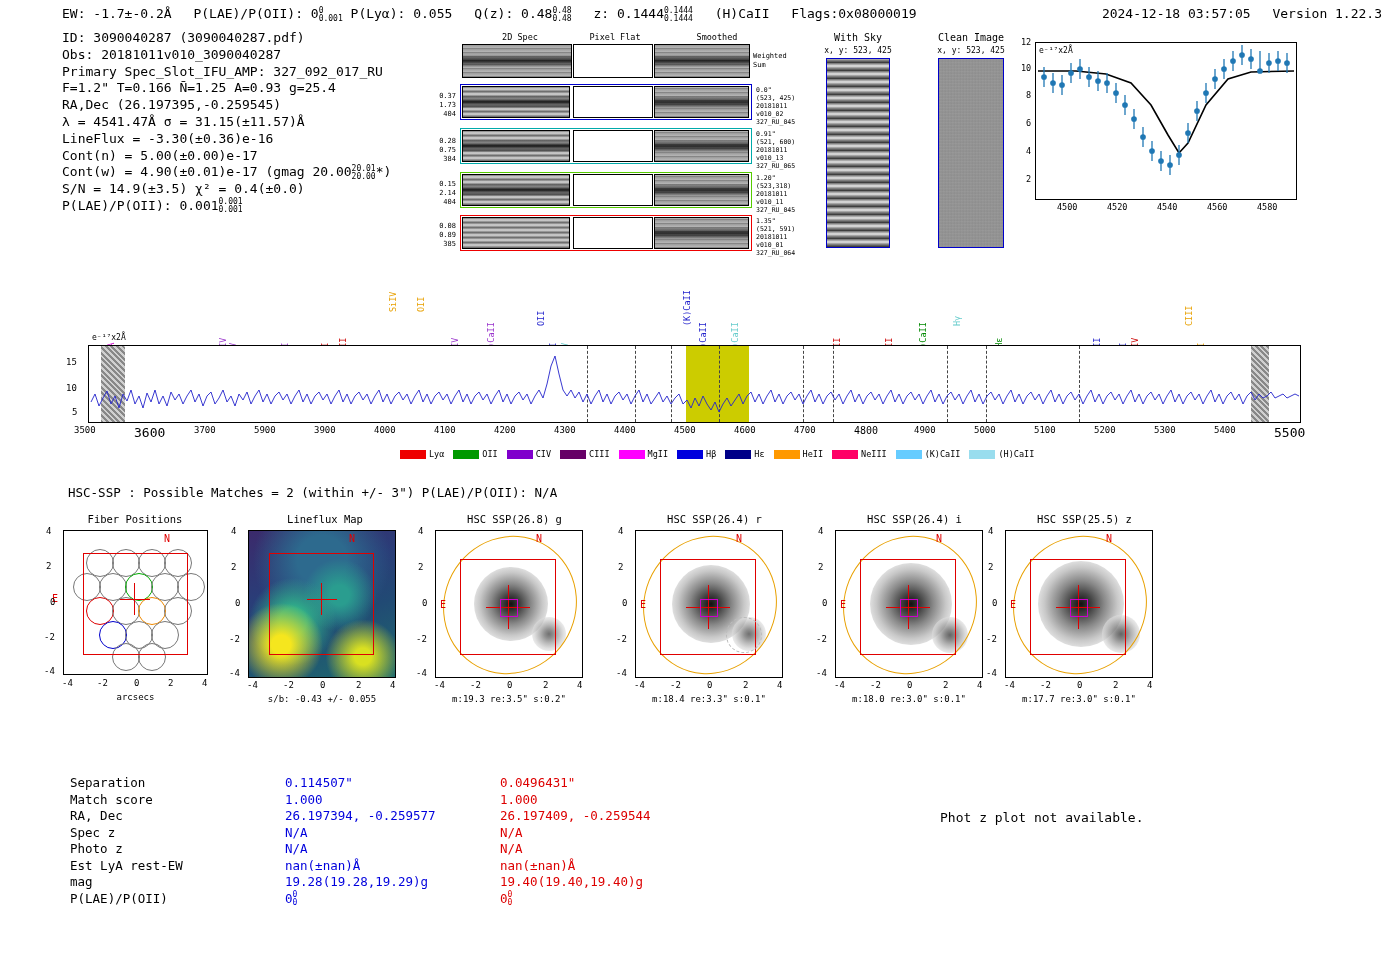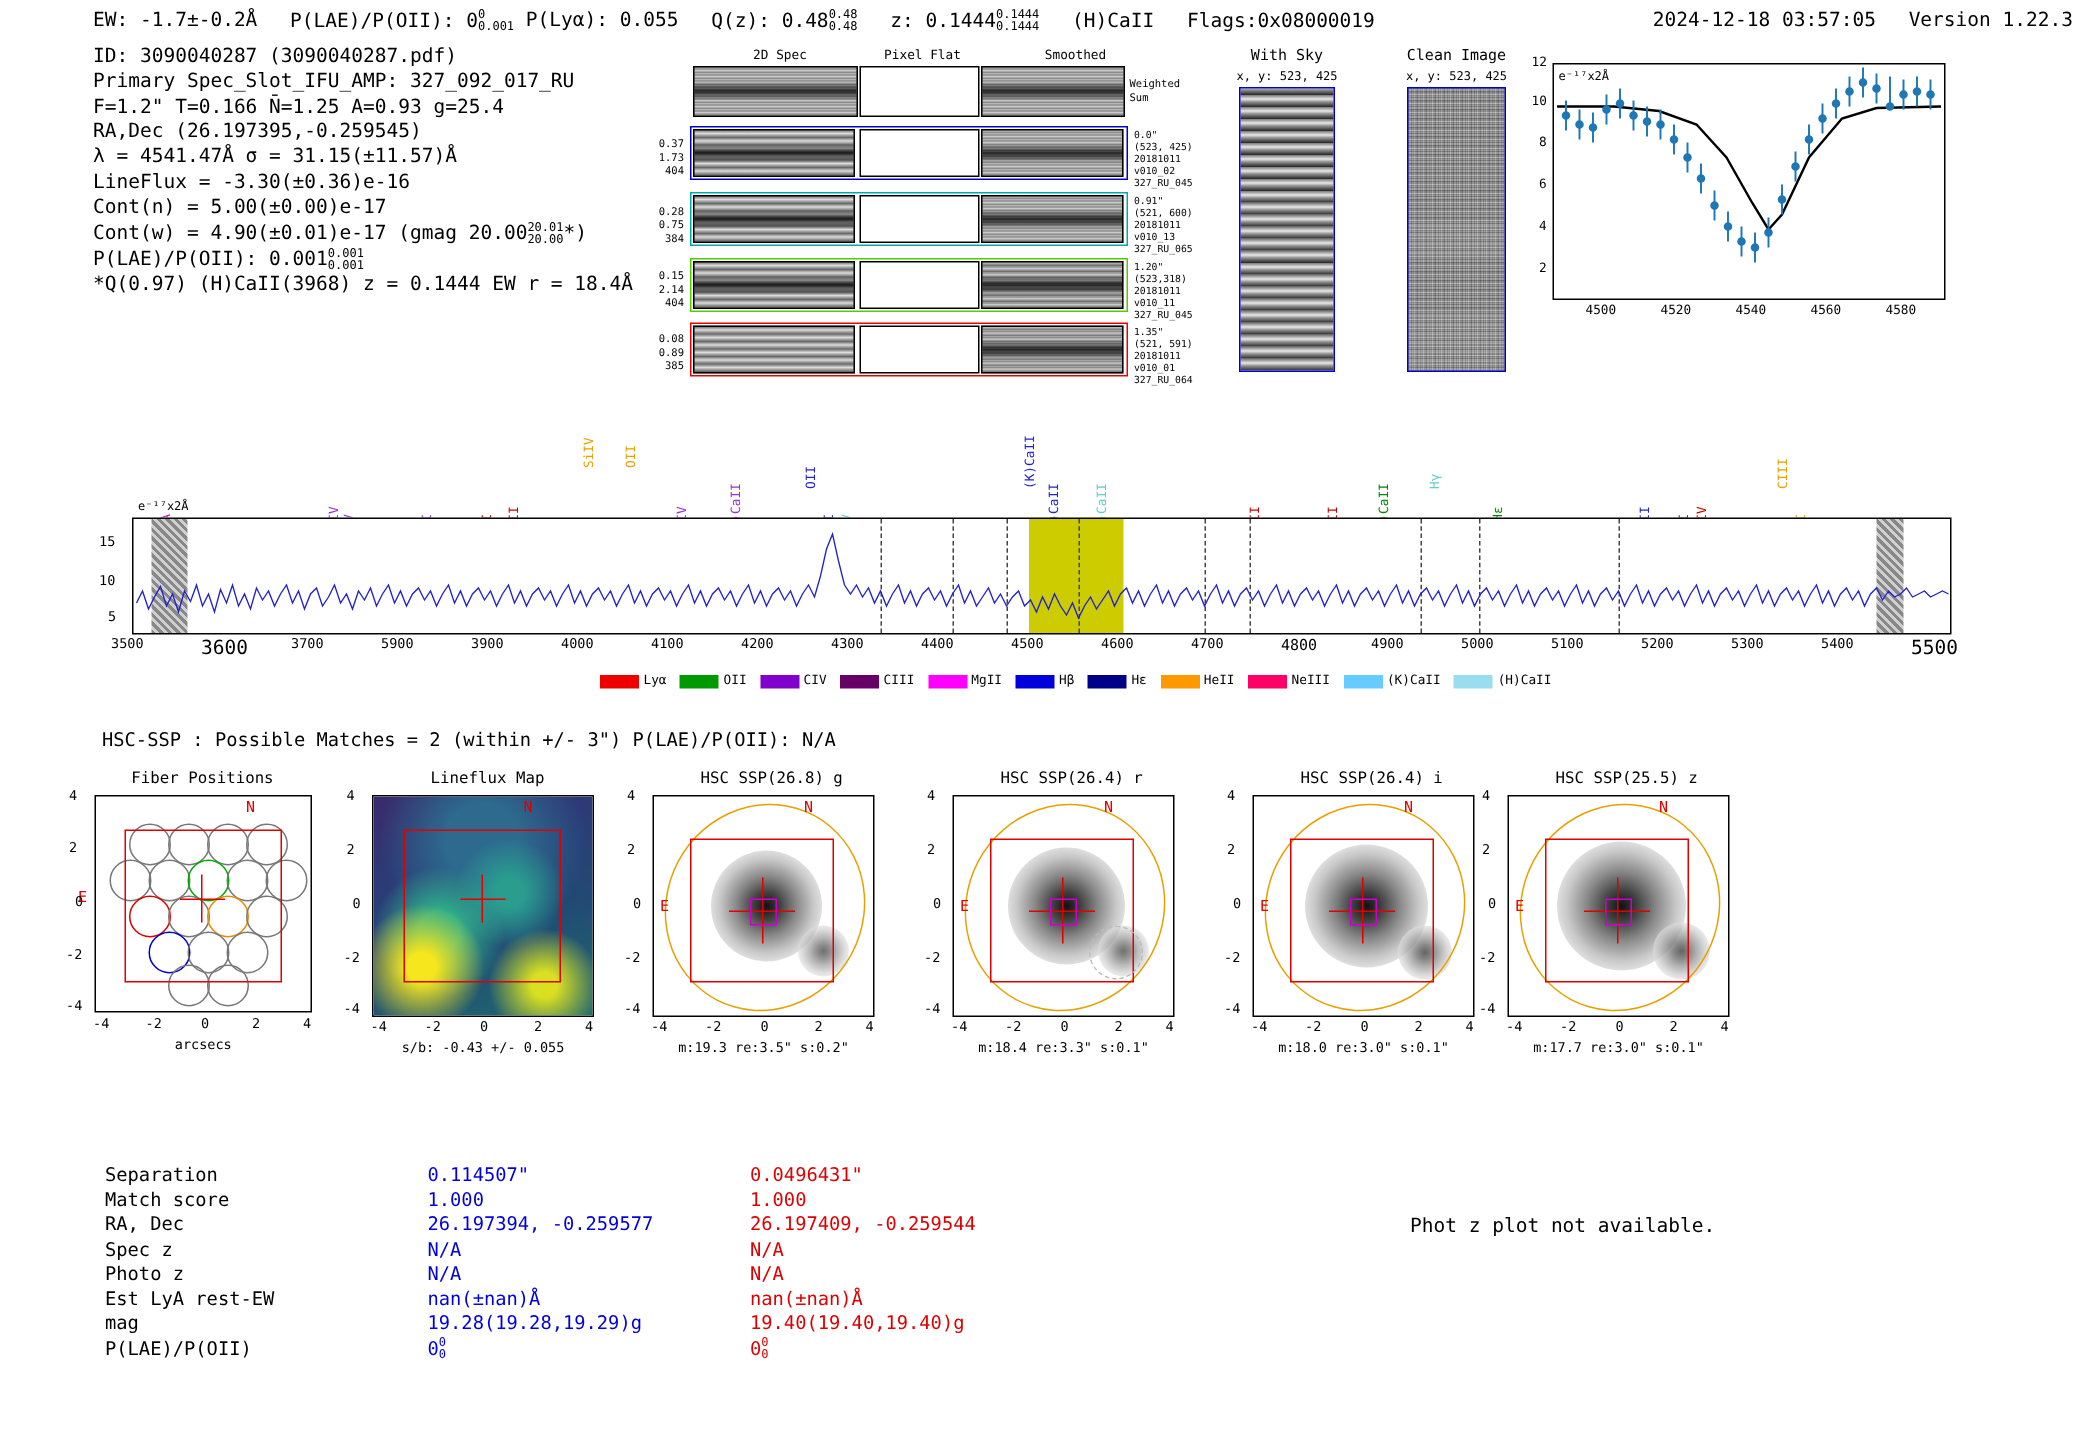--- a/index.html
+++ b/index.html
@@ -100,33 +100,34 @@
   <span style="margin-left:14px">(H)CaII</span>
   <span style="margin-left:14px">Flags:0x08000019</span>
 </div>
 <div class="abs mono" id="topdate">
   <span>2024-12-18 03:57:05</span>
   <span style="margin-left:14px">Version 1.22.3</span>
 </div>
 
 <div class="abs mono" id="infoblock">
   <div>ID: 3090040287 (3090040287.pdf)</div>
+  <div>Obs: 20181011v010_3090040287</div>
   <div>Primary Spec_Slot_IFU_AMP: 327_092_017_RU</div>
   <div>F=1.2"  T=0.166  N̄=1.25  A=0.93  g=25.4</div>
   <div>RA,Dec (26.197395,-0.259545)</div>
   <div>λ = 4541.47Å   σ = 31.15(±11.57)Å</div>
   <div>LineFlux = -3.30(±0.36)e-16</div>
   <div>Cont(n) = 5.00(±0.00)e-17</div>
   <div>
     <span>Cont(w) = 4.90(±0.01)e-17 (gmag 20.00</span><span class="supsub"><span style="display:block">20.01</span><span style="display:block">20.00</span></span><span>*)</span>
   </div>
+  <div>S/N = 14.9(±3.5)   χ² = 0.4(±0.0)</div>
   <div>
     <span>P(LAE)/P(OII): 0.001</span><span class="supsub"><span style="display:block">0.001</span><span style="display:block">0.001</span></span>
   </div>
-  <div>*Q(0.97) (H)CaII(3968) z = 0.1444  EW r = 18.4Å</div>
 </div>
 
 <div class="abs" id="specgroup">
 
   <div class="abs mono paneltitle" style="left:20px;top:0;width:80px">2D Spec</div>
   <div class="abs mono paneltitle" style="left:115px;top:0;width:80px">Pixel Flat</div>
   <div class="abs mono paneltitle" style="left:212px;top:0;width:90px">Smoothed</div>
 
   <div class="abs imgbox noiseA" style="left:2px;top:12px;width:110px;height:34px">
       <div class="band"></div>

